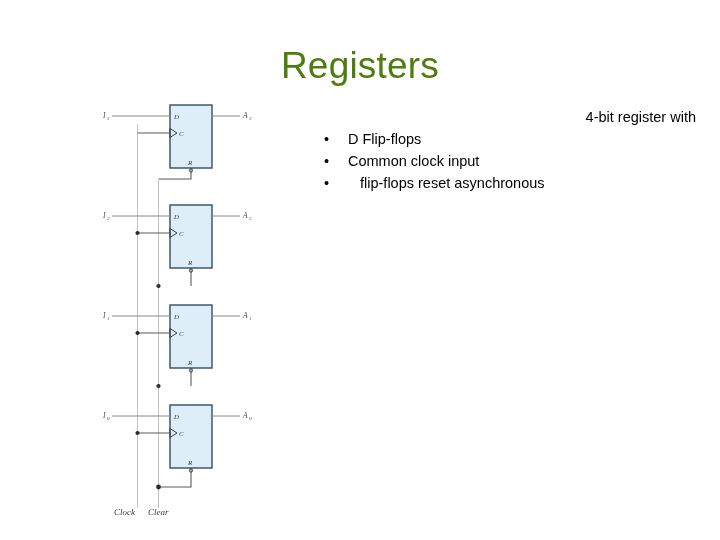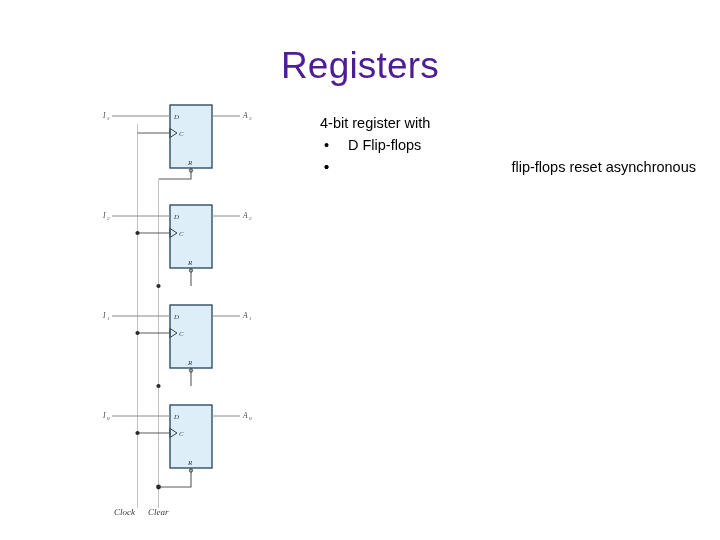--- a/index.html
+++ b/index.html
@@ -20,37 +20,38 @@
   #slide-title {
     position: absolute;
     left: 0;
     top: 44px;
     width: 720px;
     text-align: center;
     font-family: "Liberation Sans", sans-serif;
     font-size: 37px;
     font-weight: 400;
     line-height: 44px;
-    color: #4c1d95;
+    color: #4d7c0f;
     letter-spacing: 0.2px;
   }
 
   
   #body-text {
     position: absolute;
     left: 320px;
     top: 100px;
     width: 376px;
     font-size: 14.5px;
     line-height: 22px;
     color: #000000;
   }
   #body-text .lead {
-    margin: 12px 0 0 0;
+    margin: 6px 0 0 0;
     padding: 0;
+    text-align: right;
   }
   #body-text ul {
     list-style: none;
     margin: 0;
     padding: 0;
   }
   #body-text li {
     position: relative;
     padding-left: 28px;
     margin: 0;
@@ -58,21 +59,20 @@
   #body-text li .bullet-dot {
     position: absolute;
     left: 4px;
     top: 0;
     font-size: 14.5px;
     line-height: 22px;
   }
   #body-text li .cont {
     display: block;
     padding-left: 12px;
-    text-align: right;
   }
 
   
   #schematic {
     position: absolute;
     left: 88px;
     top: 96px;
     width: 180px;
     height: 432px;
   }
@@ -133,20 +133,21 @@
 
 <div id="body-text">
   <p class="lead">4-bit register with</p>
   <ul>
     <li>
       <span class="bullet-dot">•</span>
       <span>D Flip-flops</span>
     </li>
     <li>
       <span class="bullet-dot">•</span>
+      <span>Common clock input</span>
     </li>
     <li>
       <span class="bullet-dot">•</span>
       <span class="cont">flip-flops reset asynchronous</span>
     </li>
   </ul>
 </div>
 
 <div id="schematic">
   <svg width="180" height="432" viewBox="0 0 180 432" xmlns="http://www.w3.org/2000/svg">

